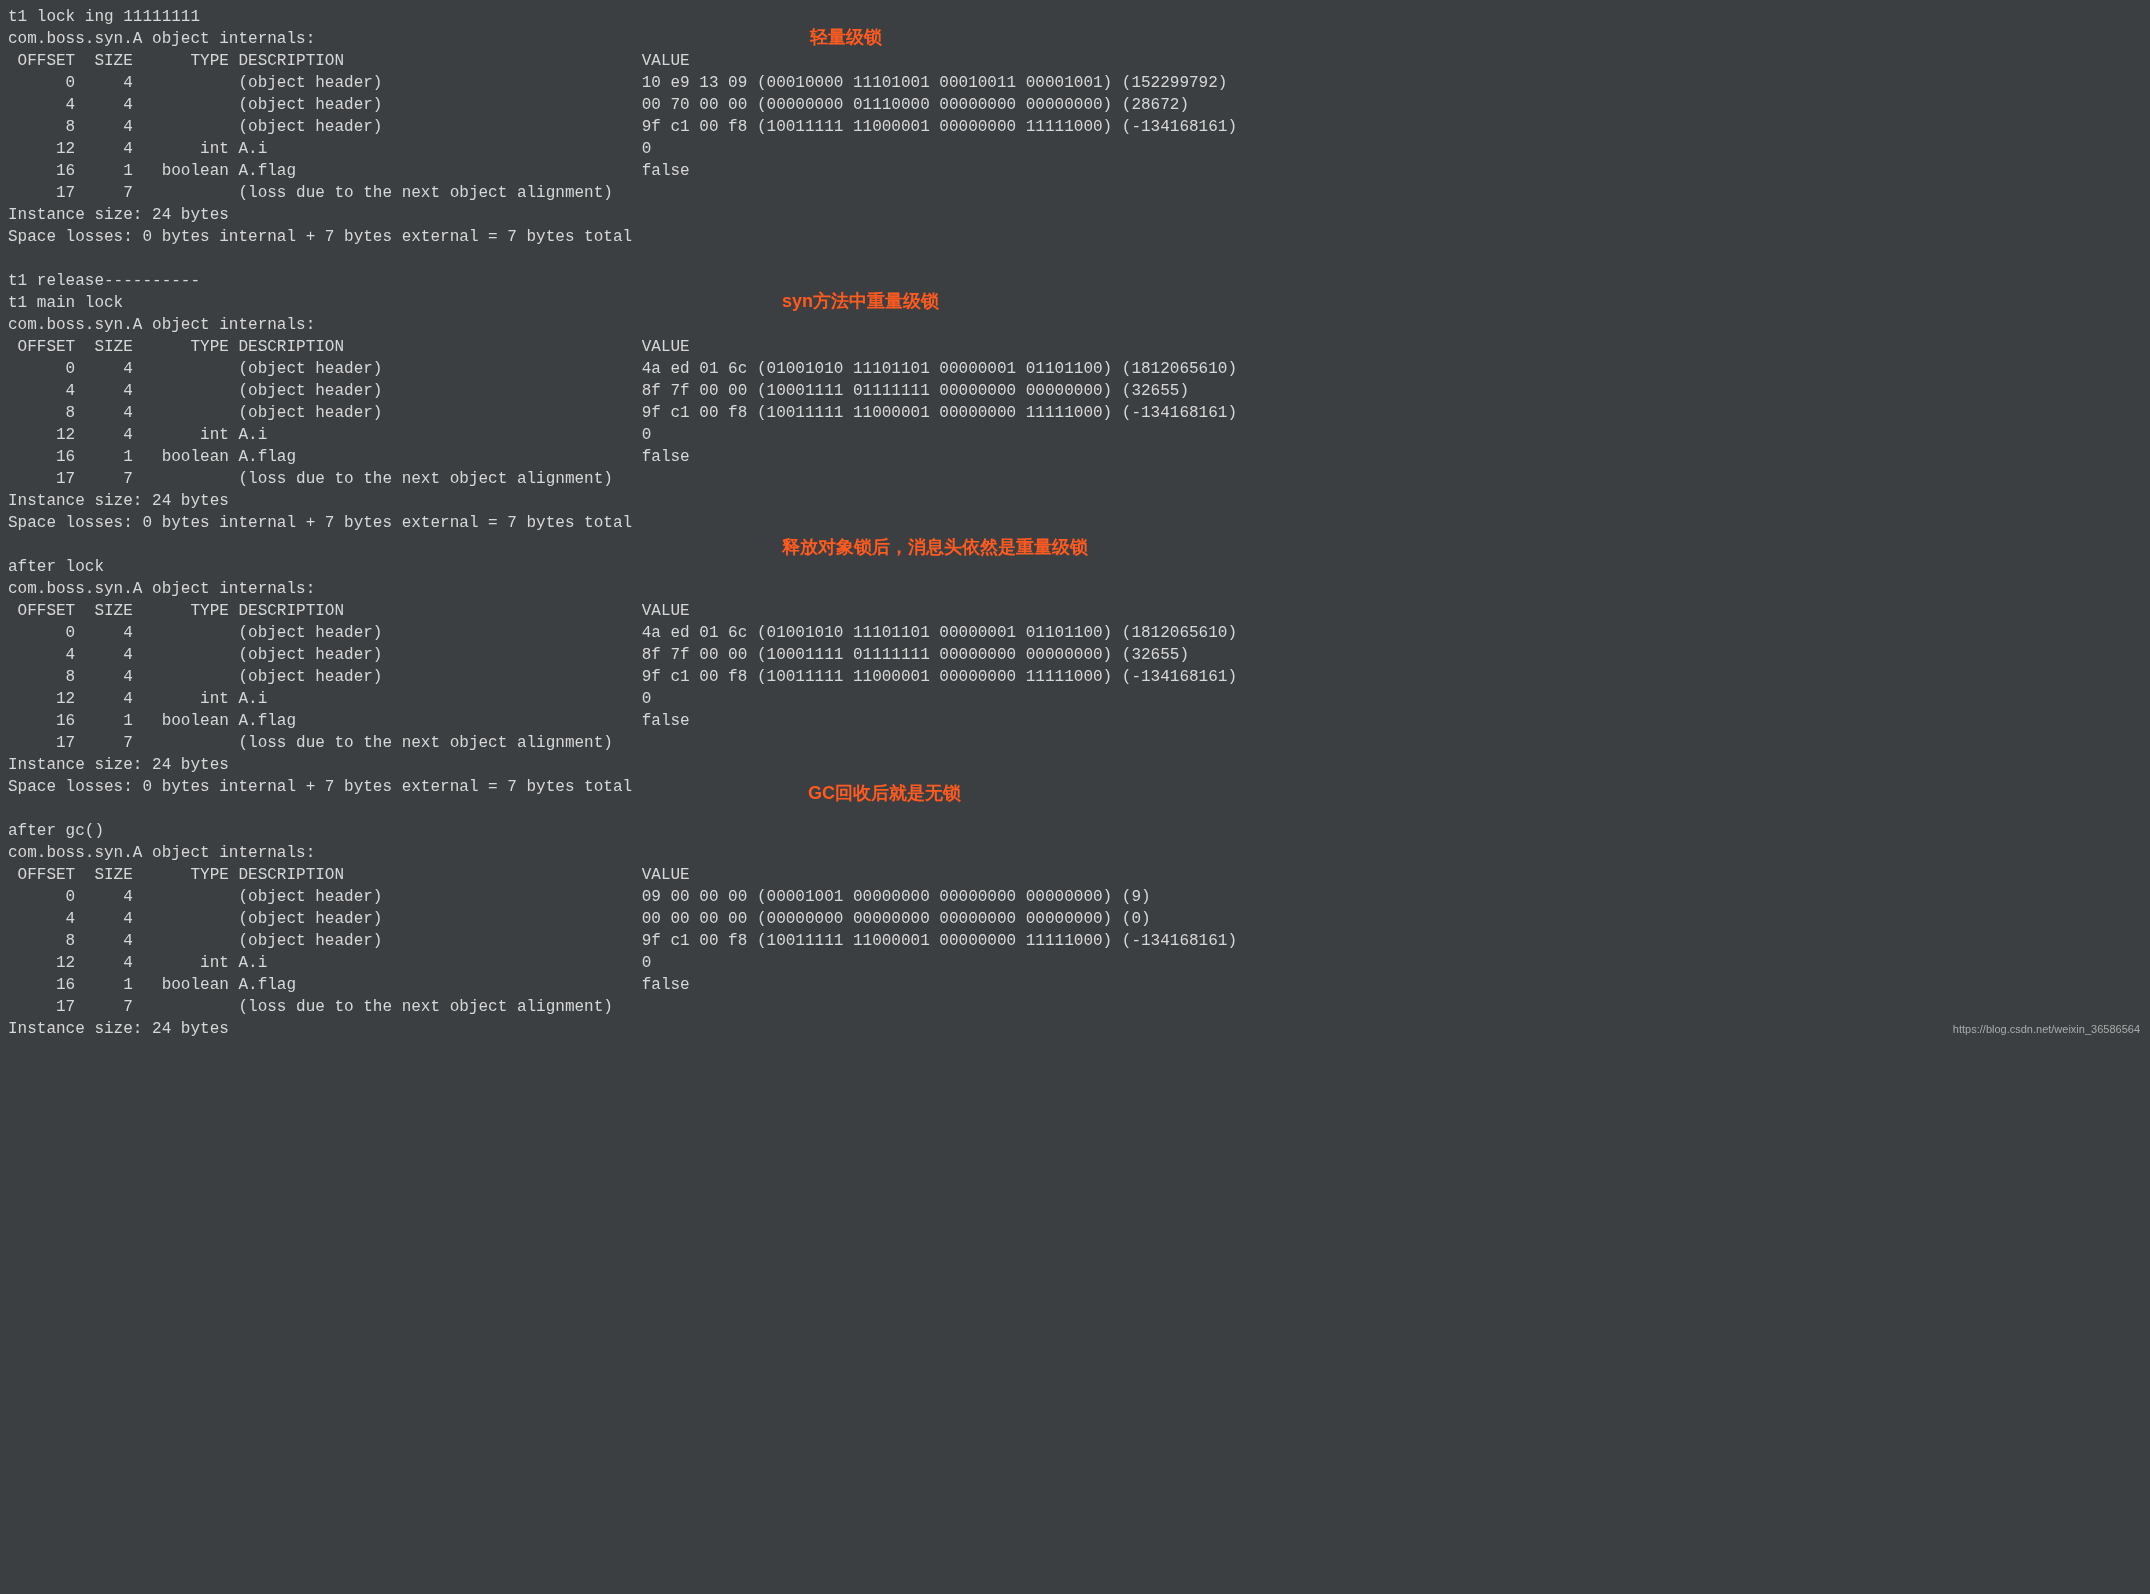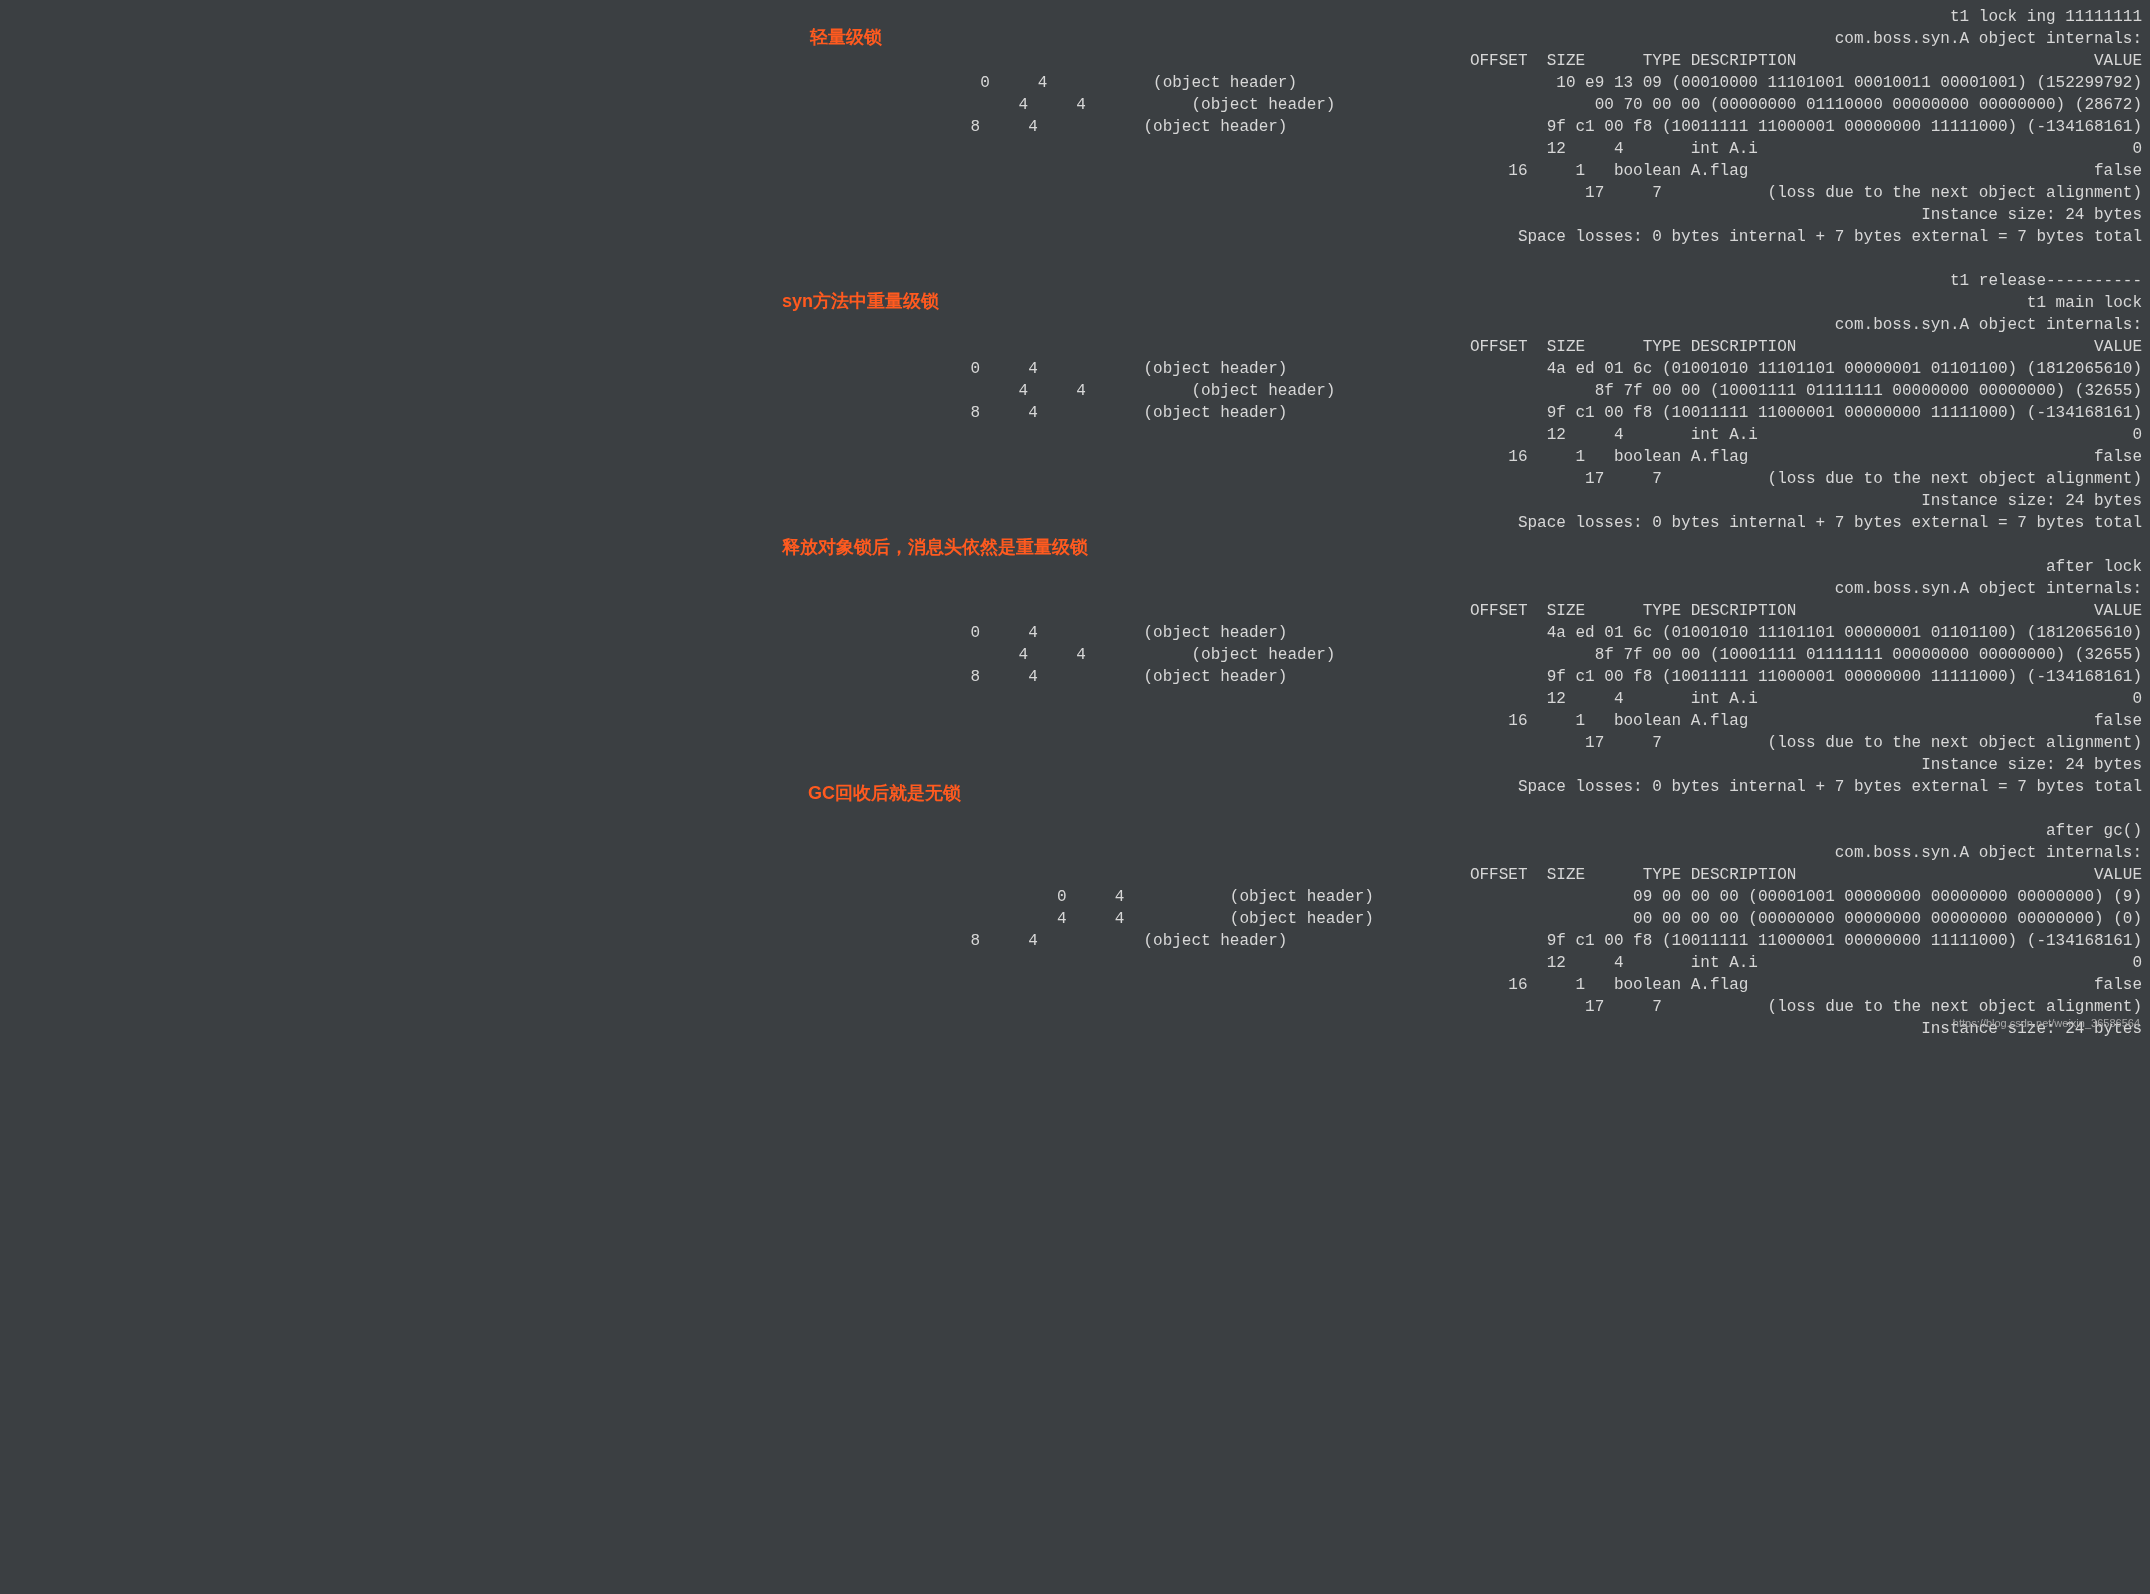--- a/index.html
+++ b/index.html
@@ -1,15 +1,15 @@
 <!DOCTYPE html>
 <html><head>
 <meta charset="utf-8">
 <style>
   html,body{margin:0;padding:0;background:#3b3f42;color:#d7d7d7;font-family:Menlo,Consolas,"Courier New",monospace;font-size:16px;line-height:22px;}
-  .terminal{padding:6px 8px;white-space:pre;position:relative;min-height:960px;text-align:right;}
+  .terminal{padding:6px 8px;white-space:pre;position:relative;min-height:960px;}
   .annot{position:absolute;color:#ff5a1f;font-family:"Microsoft YaHei","PingFang SC",sans-serif;font-size:18px;white-space:nowrap;font-weight:bold;}
-  .watermark{position:absolute;bottom:12px;right:10px;color:#aaa;font-size:11px;font-family:Arial,sans-serif;}
+  .watermark{position:absolute;bottom:6px;right:10px;color:#aaa;font-size:11px;font-family:Arial,sans-serif;}
 </style>
 </head>
 <body>
 
 <div class="terminal" id="term"><div>t1 lock ing 11111111</div><div>com.boss.syn.A object internals:</div><div> OFFSET  SIZE      TYPE DESCRIPTION                               VALUE</div><div>      0     4           (object header)                           10 e9 13 09 (00010000 11101001 00010011 00001001) (152299792)</div><div>      4     4           (object header)                           00 70 00 00 (00000000 01110000 00000000 00000000) (28672)</div><div>      8     4           (object header)                           9f c1 00 f8 (10011111 11000001 00000000 11111000) (-134168161)</div><div>     12     4       int A.i                                       0</div><div>     16     1   boolean A.flag                                    false</div><div>     17     7           (loss due to the next object alignment)</div><div>Instance size: 24 bytes</div><div>Space losses: 0 bytes internal + 7 bytes external = 7 bytes total</div><div style="height: 22px;"></div><div>t1 release----------</div><div>t1 main lock</div><div>com.boss.syn.A object internals:</div><div> OFFSET  SIZE      TYPE DESCRIPTION                               VALUE</div><div>      0     4           (object header)                           4a ed 01 6c (01001010 11101101 00000001 01101100) (1812065610)</div><div>      4     4           (object header)                           8f 7f 00 00 (10001111 01111111 00000000 00000000) (32655)</div><div>      8     4           (object header)                           9f c1 00 f8 (10011111 11000001 00000000 11111000) (-134168161)</div><div>     12     4       int A.i                                       0</div><div>     16     1   boolean A.flag                                    false</div><div>     17     7           (loss due to the next object alignment)</div><div>Instance size: 24 bytes</div><div>Space losses: 0 bytes internal + 7 bytes external = 7 bytes total</div><div style="height: 22px;"></div><div>after lock</div><div>com.boss.syn.A object internals:</div><div> OFFSET  SIZE      TYPE DESCRIPTION                               VALUE</div><div>      0     4           (object header)                           4a ed 01 6c (01001010 11101101 00000001 01101100) (1812065610)</div><div>      4     4           (object header)                           8f 7f 00 00 (10001111 01111111 00000000 00000000) (32655)</div><div>      8     4           (object header)                           9f c1 00 f8 (10011111 11000001 00000000 11111000) (-134168161)</div><div>     12     4       int A.i                                       0</div><div>     16     1   boolean A.flag                                    false</div><div>     17     7           (loss due to the next object alignment)</div><div>Instance size: 24 bytes</div><div>Space losses: 0 bytes internal + 7 bytes external = 7 bytes total</div><div style="height: 22px;"></div><div>after gc()</div><div>com.boss.syn.A object internals:</div><div> OFFSET  SIZE      TYPE DESCRIPTION                               VALUE</div><div>      0     4           (object header)                           09 00 00 00 (00001001 00000000 00000000 00000000) (9)</div><div>      4     4           (object header)                           00 00 00 00 (00000000 00000000 00000000 00000000) (0)</div><div>      8     4           (object header)                           9f c1 00 f8 (10011111 11000001 00000000 11111000) (-134168161)</div><div>     12     4       int A.i                                       0</div><div>     16     1   boolean A.flag                                    false</div><div>     17     7           (loss due to the next object alignment)</div><div>Instance size: 24 bytes</div><div class="annot" style="top: 26px; left: 810px;">轻量级锁</div><div class="annot" style="top: 290px; left: 782px;">syn方法中重量级锁</div><div class="annot" style="top: 536px; left: 782px;">释放对象锁后，消息头依然是重量级锁</div><div class="annot" style="top: 782px; left: 808px;">GC回收后就是无锁</div><div class="watermark">https://blog.csdn.net/weixin_36586564</div></div>
 
 </body></html>

